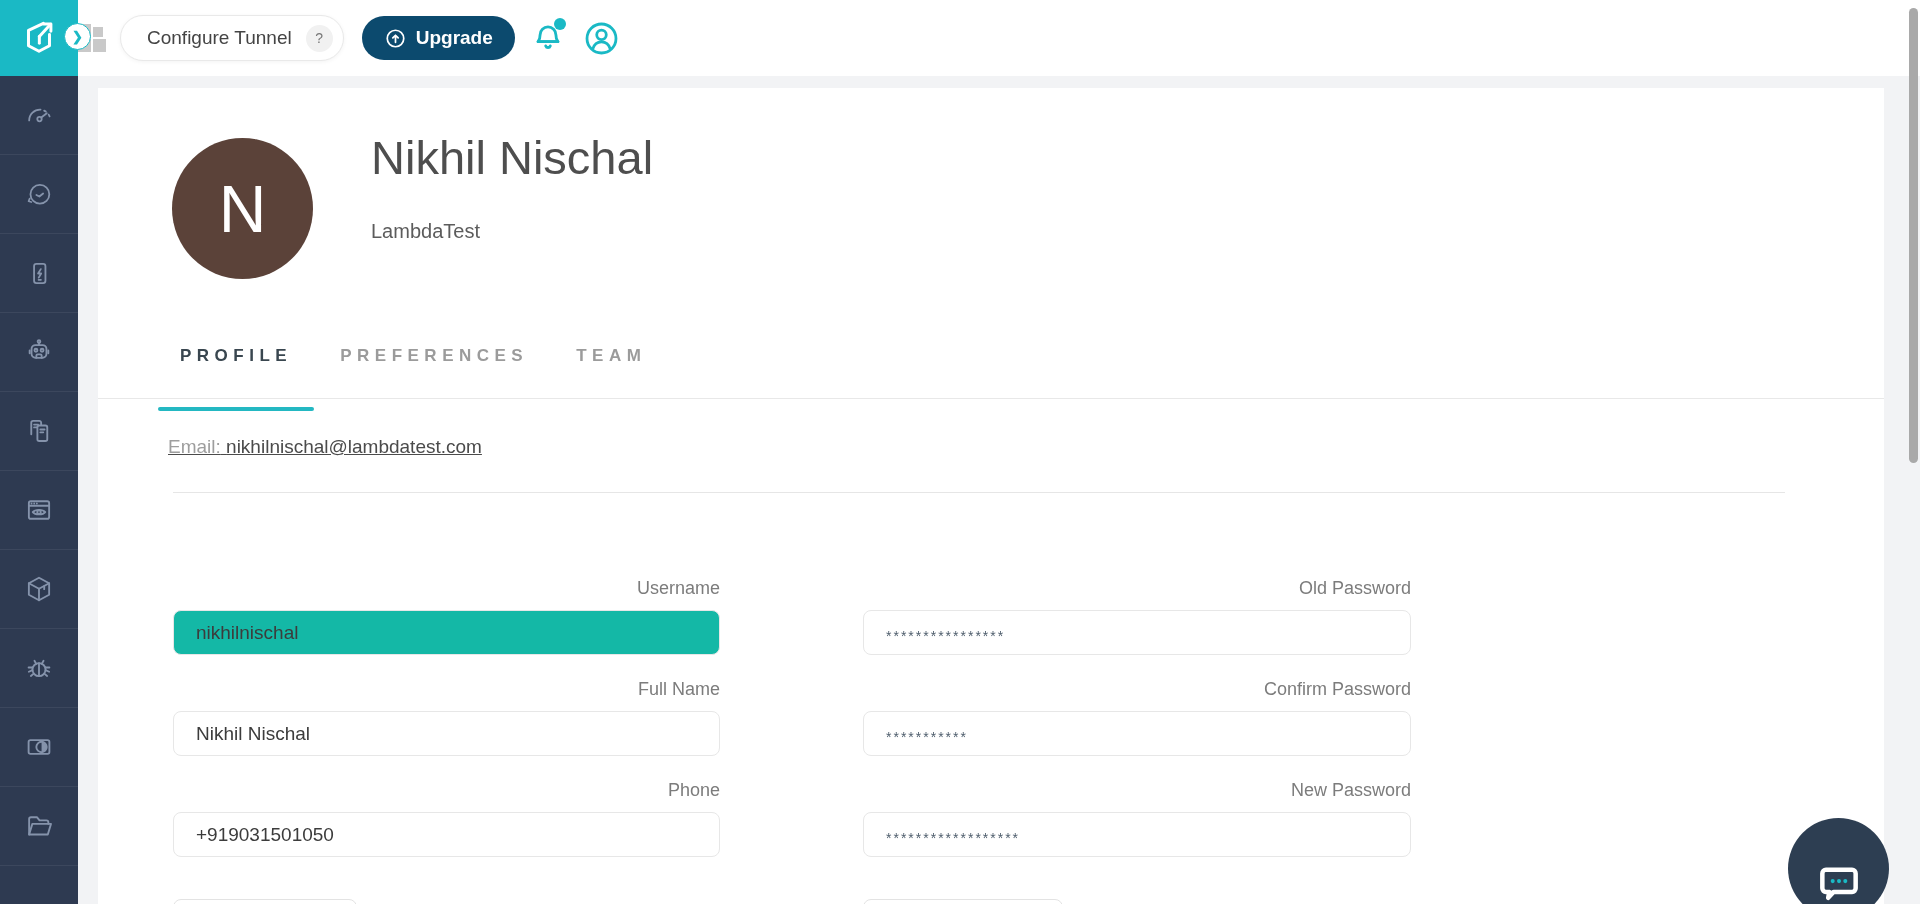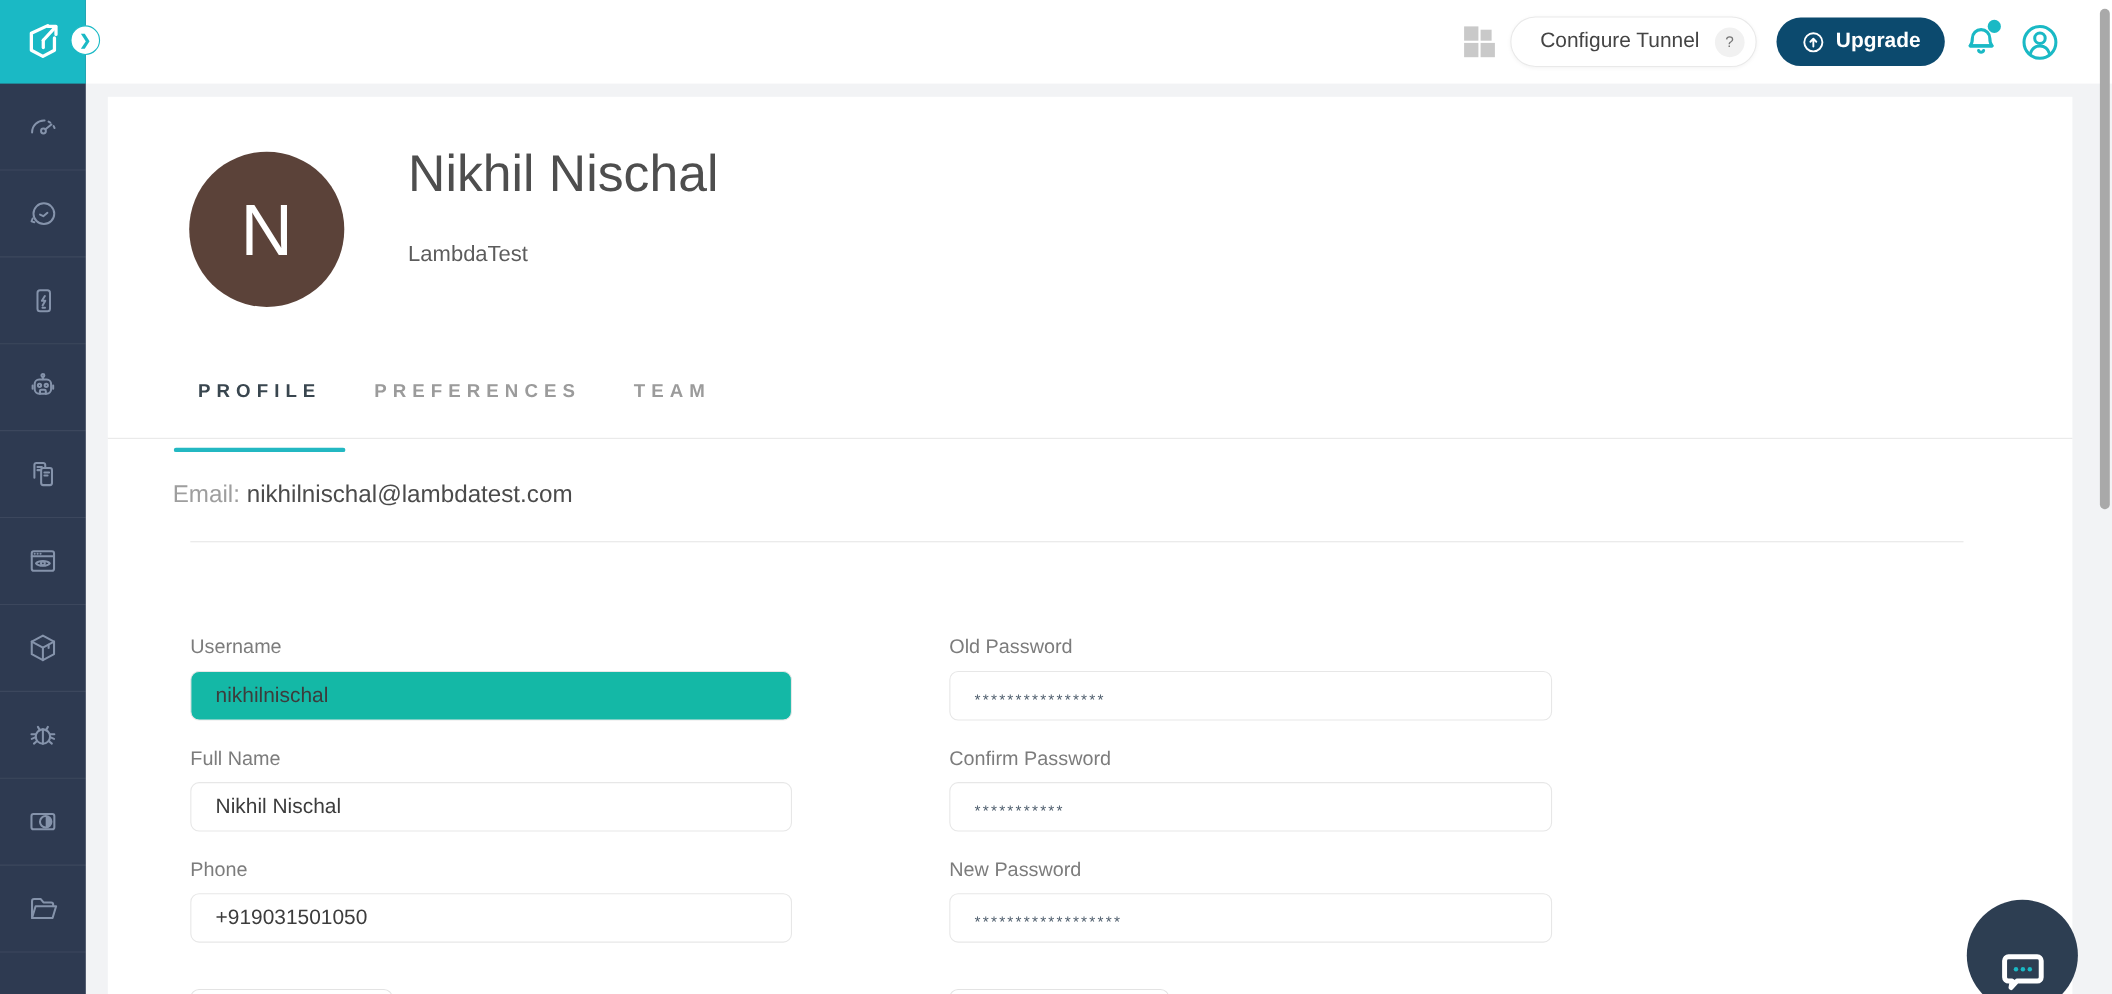--- a/index.html
+++ b/index.html
@@ -15,21 +15,21 @@
               background:#fff; border:1.5px solid #1ab9c5; color:#1ab9c5; z-index:40;
               display:flex; align-items:center; justify-content:center;
               font-size:13px; font-weight:bold; cursor:pointer; }
   .nav { position:absolute; top:76px; left:0; width:78px; }
   .nav-item { width:78px; height:79px; display:flex; align-items:center; justify-content:center;
               border-bottom:1px solid rgba(255,255,255,0.07); cursor:pointer; }
   .nav-item svg { stroke:#8593ab; fill:none; stroke-width:1.4; stroke-linecap:round; stroke-linejoin:round; }
 
   
   .header { position:absolute; left:78px; top:0; right:0; height:76px; background:#fff;
-            display:flex; align-items:center; justify-content:flex-end; z-index:20; }
+            display:flex; align-items:center; z-index:20; }
   .waffle { width:28px; height:28px; display:grid; grid-template-columns:13px 13px; grid-template-rows:13px 13px;
             gap:2px; margin-right:14px; cursor:pointer; }
   .waffle span { background:#c9c9c9; }
   .waffle span:nth-child(2){ width:10px; height:10px; align-self:end; }
   .tunnel-pill { height:46px; padding:0 10px 0 26px; border:1px solid #e9e9e9; border-radius:23px; background:#fff;
             box-shadow:0 1px 4px rgba(0,0,0,0.05); display:flex; align-items:center; gap:14px;
             font-size:19px; color:#444; cursor:pointer; margin-right:18px; }
   .help-badge { width:27px; height:27px; border-radius:50%; background:#f1f1f1; color:#777;
             display:flex; align-items:center; justify-content:center; font-size:14px; cursor:pointer; }
   .upgrade-btn { height:44px; padding:0 22px; border:none; border-radius:22px; background:#0c4a6e; color:#fff;
@@ -56,29 +56,29 @@
   .profile-company { position:absolute; left:273px; top:132px; font-size:20px; color:#5c5c5c; }
 
   .tabs { position:absolute; left:60px; top:242px; display:flex; }
   .tabs-border { position:absolute; left:0; top:310px; width:1786px; height:1px; background:#e8e8e8; }
   .tab { padding:16px 22px 44px 22px; margin-right:4px; font-size:17px; letter-spacing:5.5px;
          color:#9b9b9b; font-weight:600; cursor:pointer; position:relative; }
   .tab.active { color:#39464f; }
   .tab.active::after { content:""; position:absolute; left:0; right:0; bottom:-1px; height:4px;
          background:#23b8c2; border-radius:2px; }
 
-  .email-row { position:absolute; left:59px; top:348px; font-size:22px; color:#4b4b4b; }
+  .email-row { position:absolute; left:70px; top:348px; font-size:19px; color:#4b4b4b;text-decoration:underline; }
   .email-label { color:#9e9e9e; }
   .email-divider { position:absolute; left:75px; top:404px; width:1612px; height:1px; background:#e6e6e6; }
 
   .form-col { position:absolute; top:490px; }
   .form-col.left { left:75px; width:547px; }
   .form-col.right { left:765px; width:548px; }
   .field { margin-bottom:24px; }
-  .field-label { font-size:18px; color:#7c7c7c; margin-bottom:11px; }
+  .field-label { font-size:18px; color:#7c7c7c; margin-bottom:11px;text-align:right; }
   .field input { width:100%; height:45px; border:1px solid #e7e7e7; border-radius:8px; background:#fff;
          padding:0 22px; font-size:19px; color:#3c3c3c; outline:none;
          font-family:"Liberation Sans", sans-serif; }
   .field input.readonly { background:#14b8a6; }
   .field input.password { font-size:14px; letter-spacing:2px; color:#4e5d6c; padding-top:6px; }
   .stub-btn { width:184px; height:40px; border:1px solid #e3e3e3; border-radius:8px; background:#fff;
          margin-top:18px; cursor:pointer; }
   .form-col.right .stub-btn { width:200px; }
 
   

